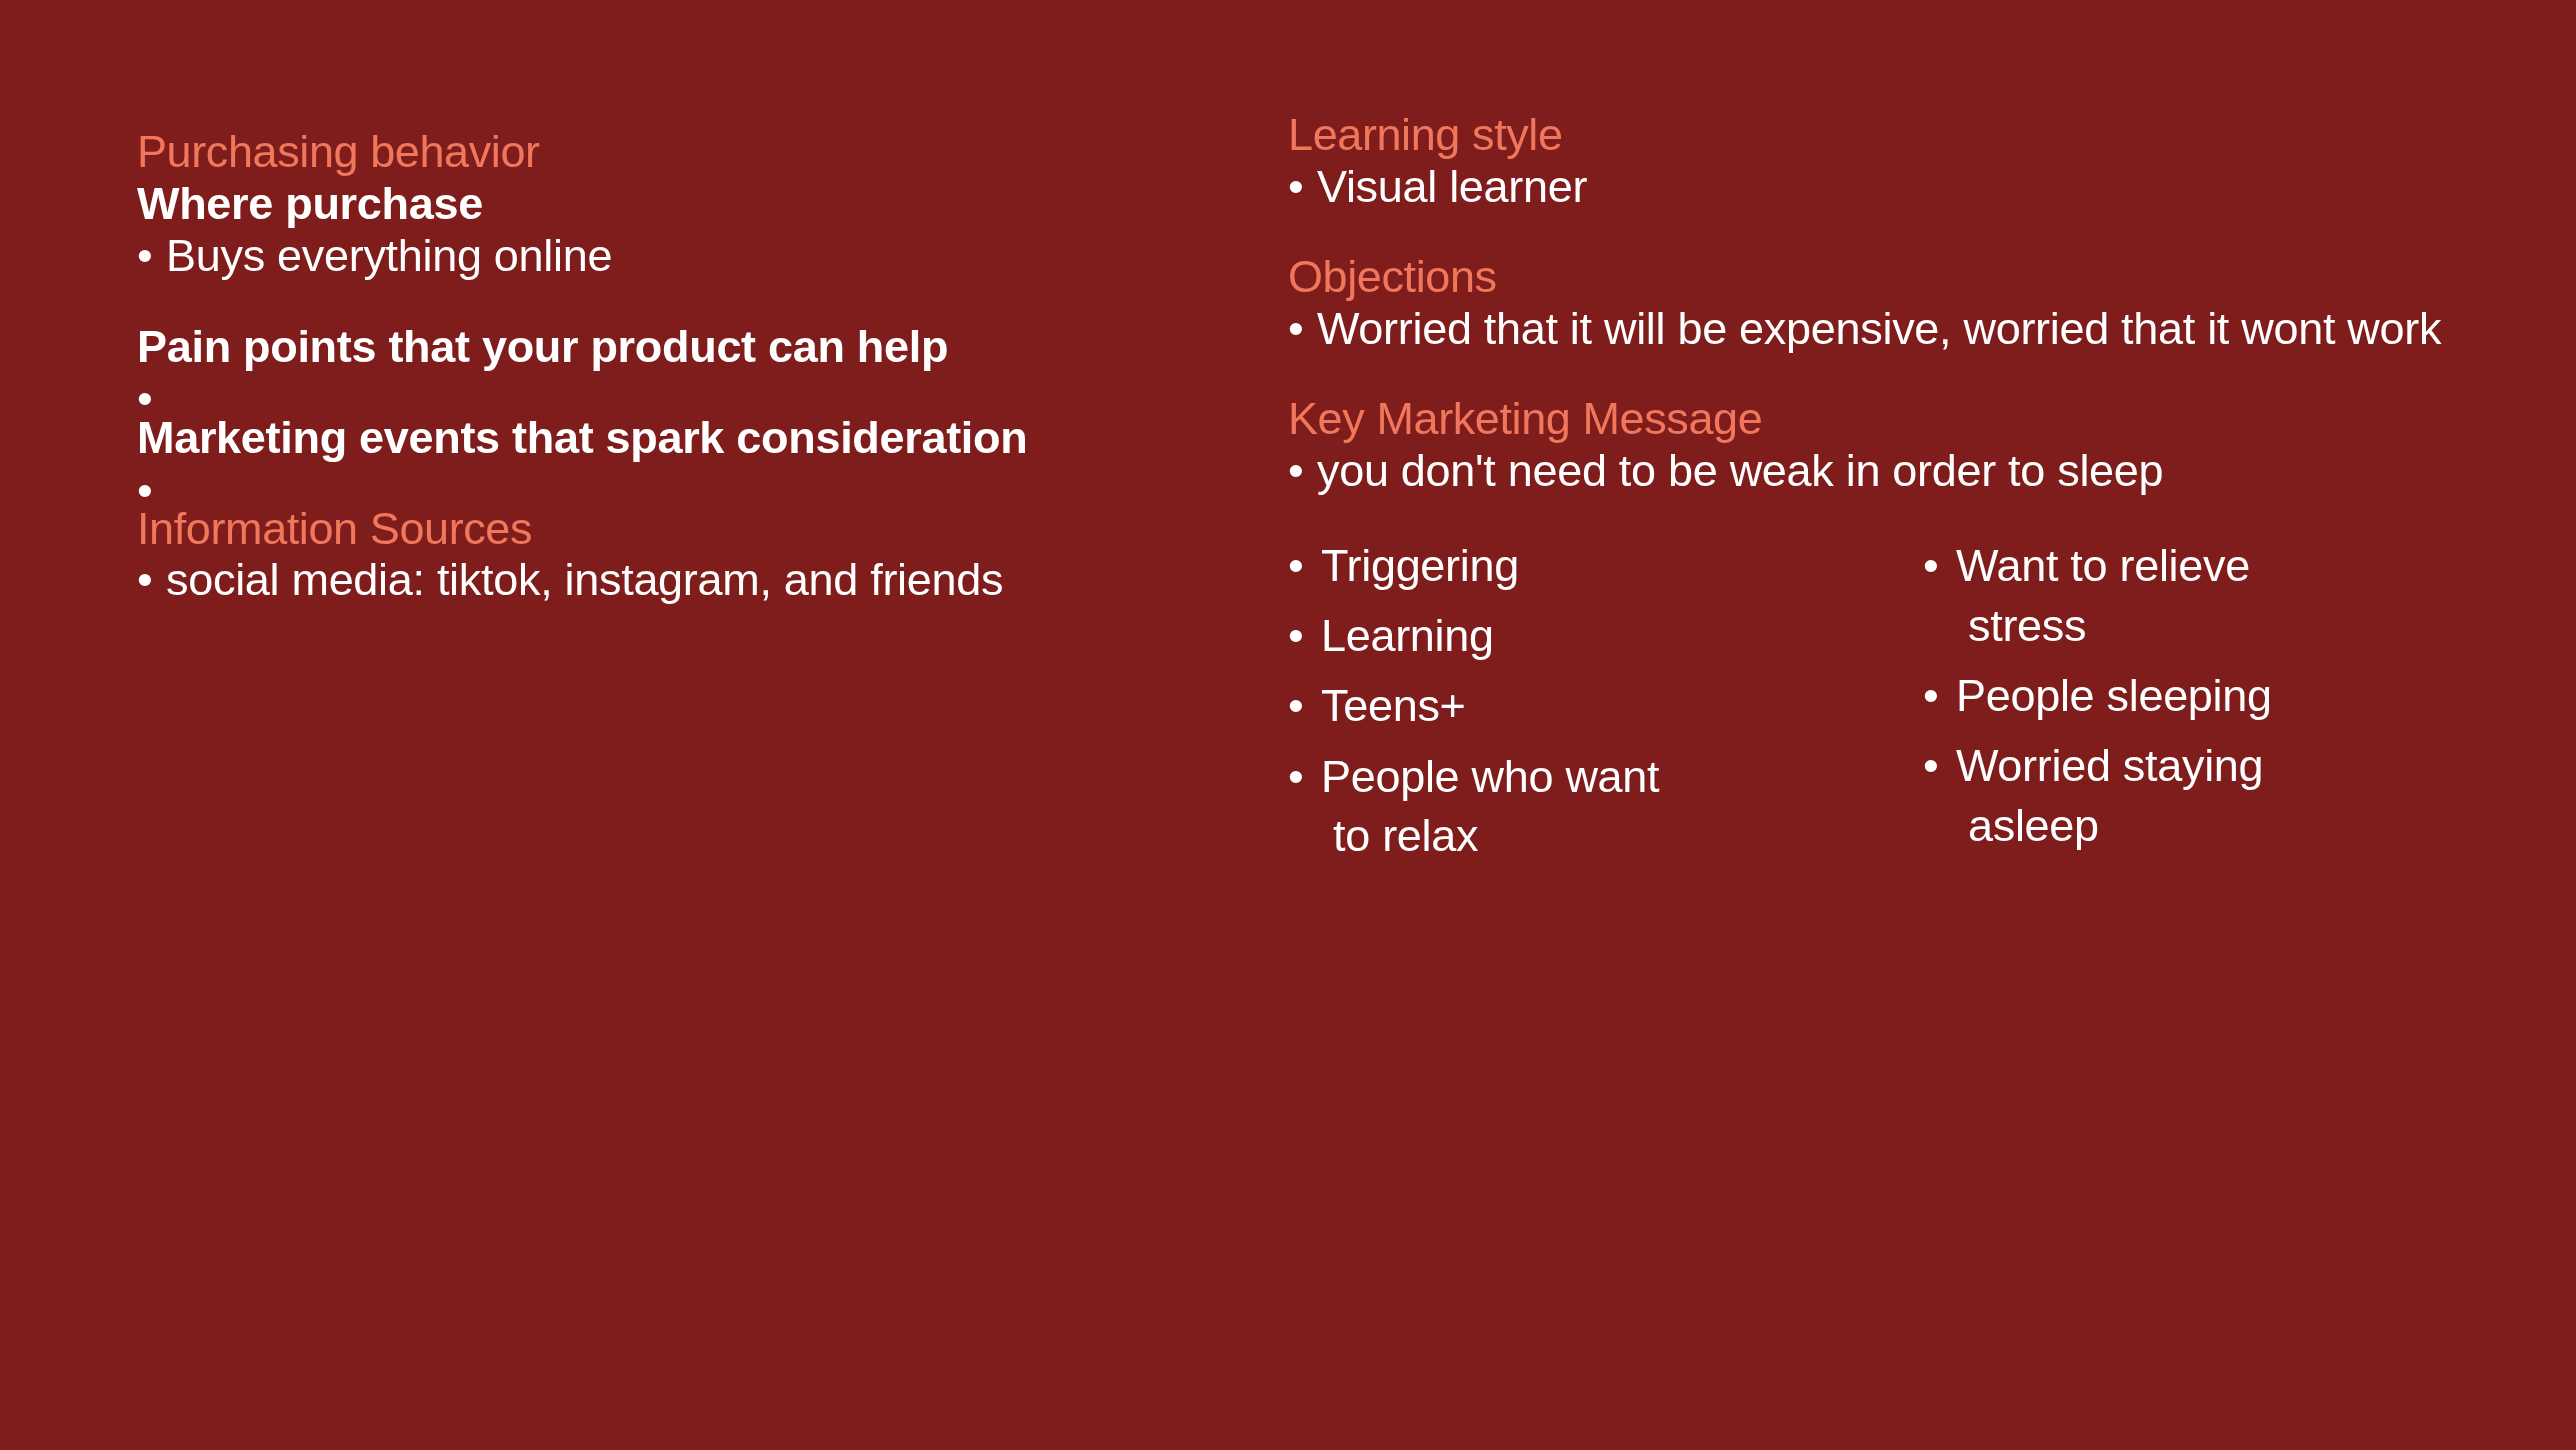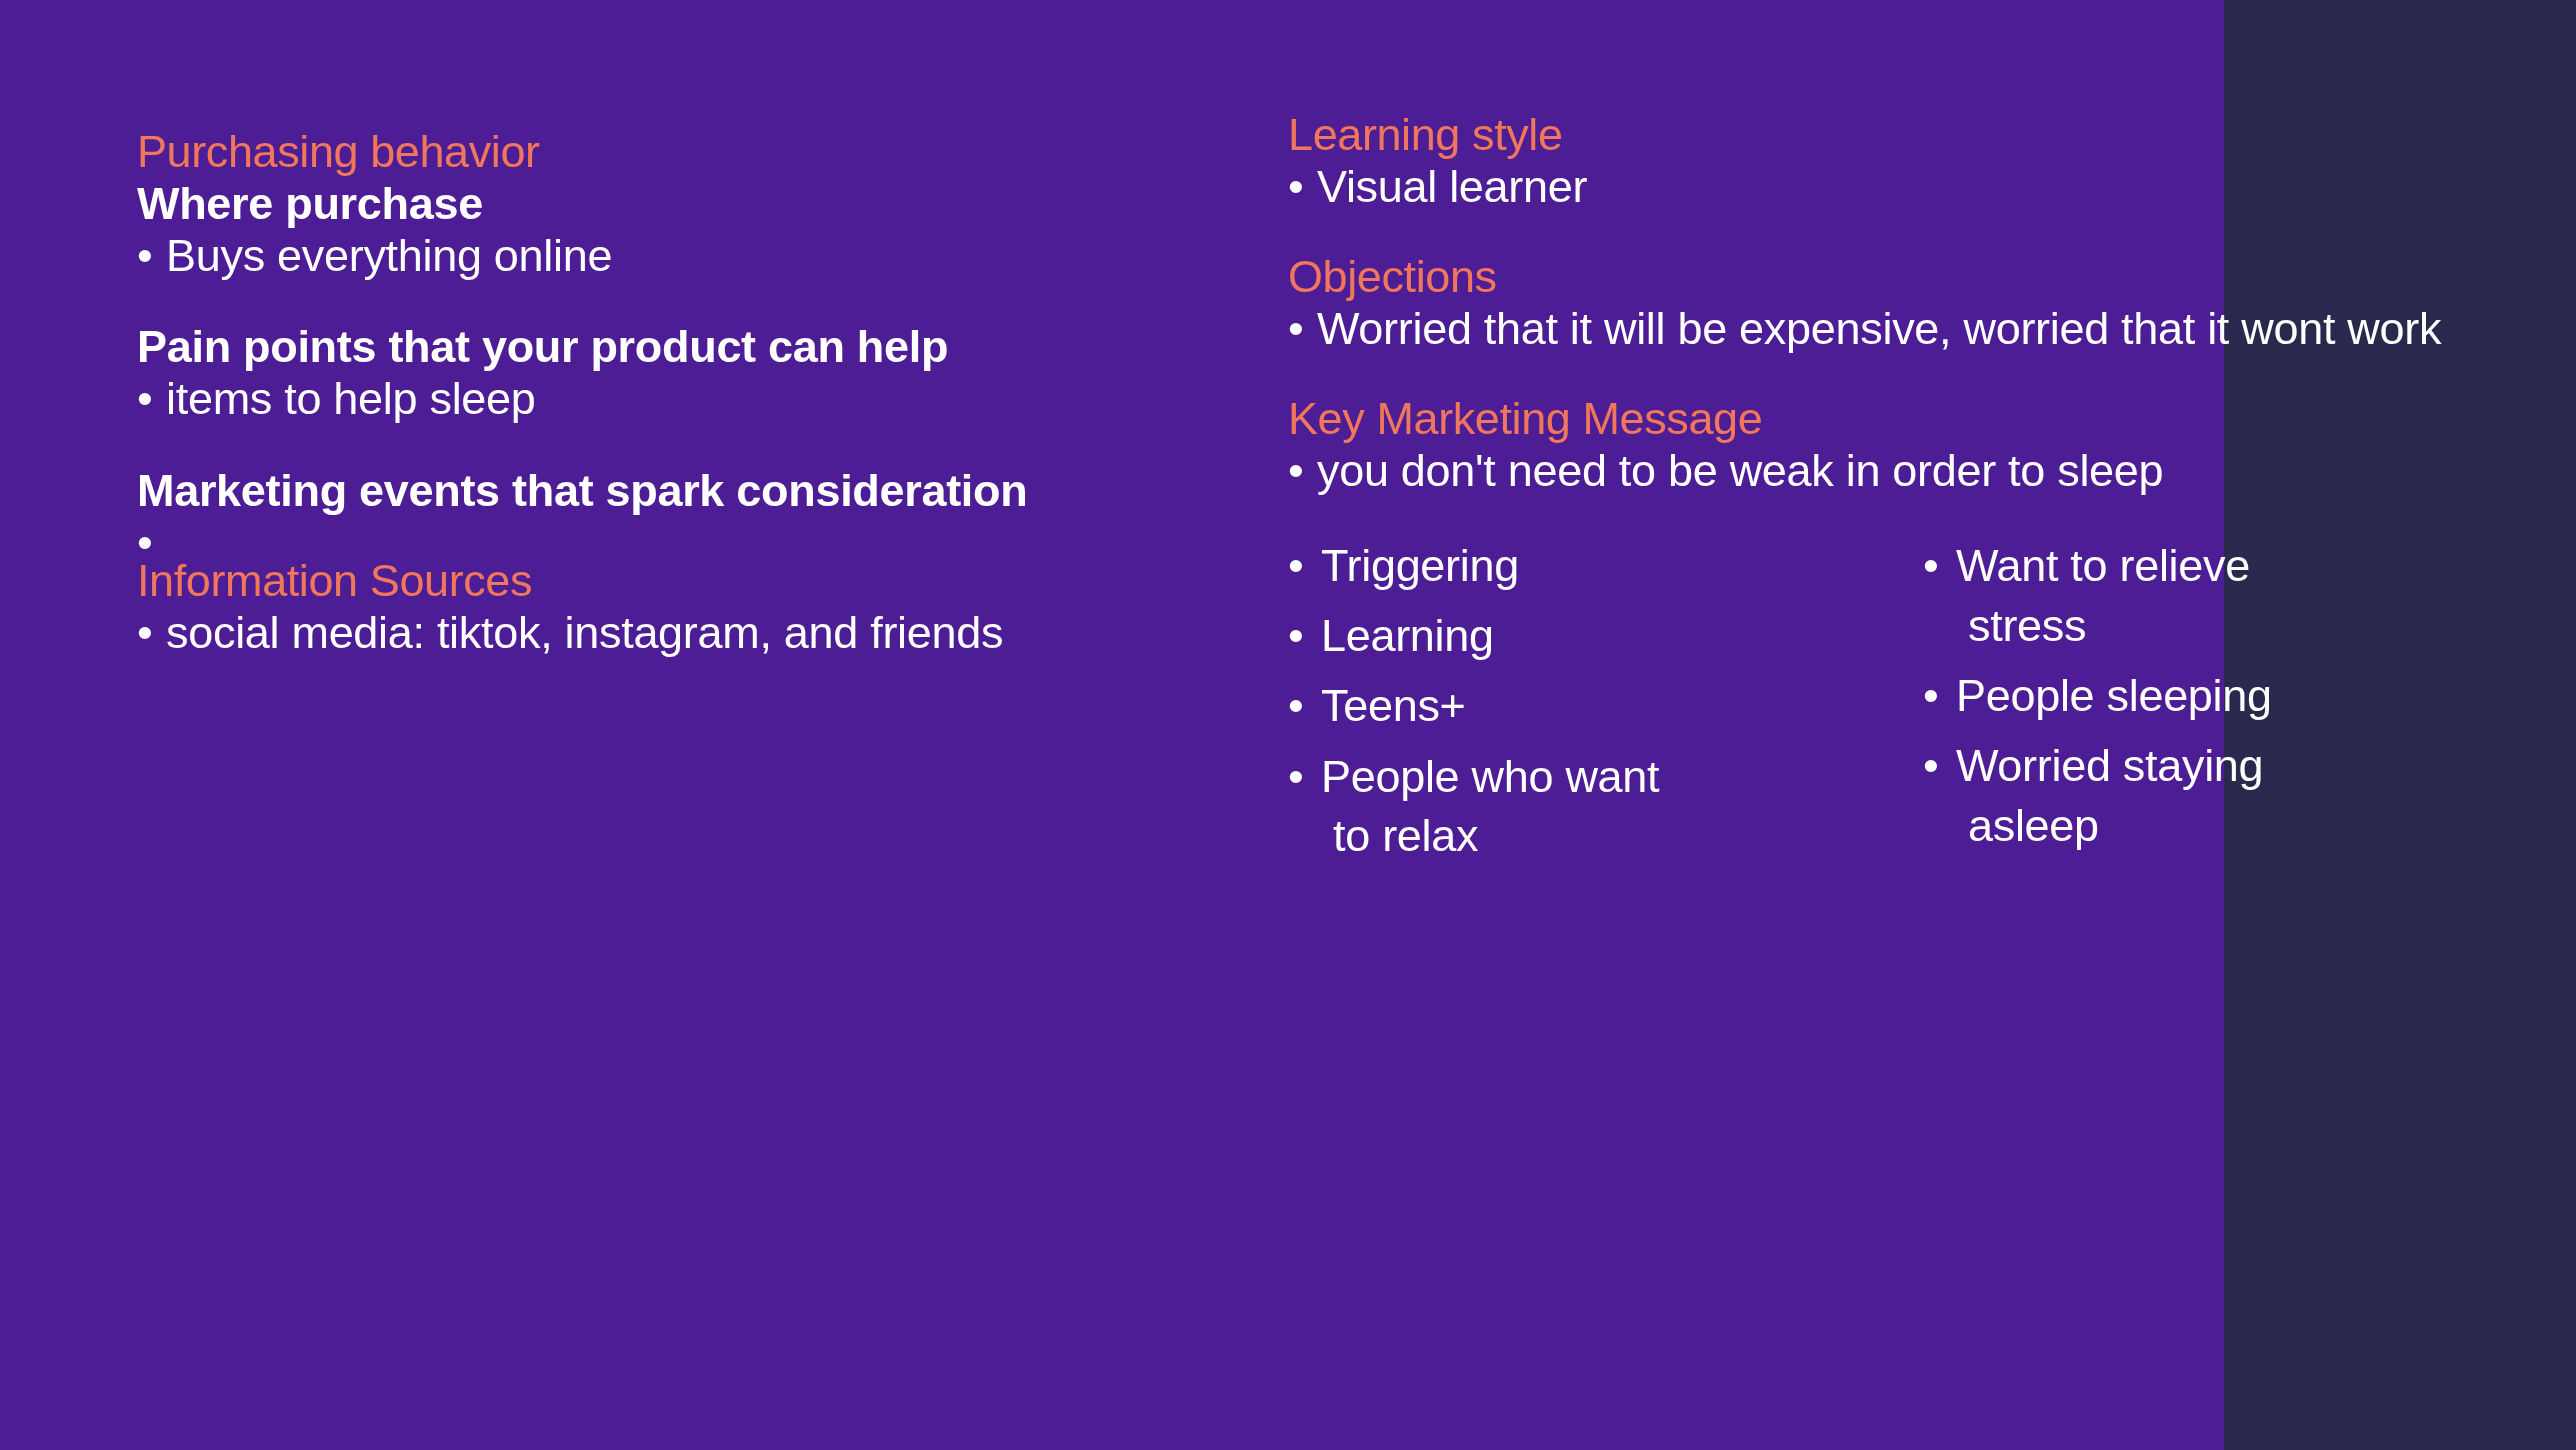--- a/index.html
+++ b/index.html
@@ -9,23 +9,23 @@
   body {
     width: 2576px;
     height: 1450px;
     background: #28294d;
     font-family: "Liberation Sans", sans-serif;
     overflow: hidden;
   }
 
   .slide {
     position: relative;
-    width: 2224px;
+    width: 2576px;
     height: 1450px;
-    background: #4c1d95;
+    background: #7f1d1d;
   }
 
   .column {
     position: absolute;
     top: 0;
   }
 
   .col-left {
     left: 137px;
     top: 127px;
@@ -137,21 +137,20 @@
           <span>Buys everything online</span>
         </li>
       </ul>
     </div>
 
     <div class="section">
       <div class="subhead">Pain points that your product can help</div>
       <ul class="bullets">
         <li>
           <span class="dot">•</span>
-          <span>items to help sleep</span>
         </li>
       </ul>
     </div>
 
     <div class="section">
       <div class="subhead">Marketing events that spark consideration</div>
       <ul class="bullets">
         <li>
           <span class="dot">•</span>
         </li>

